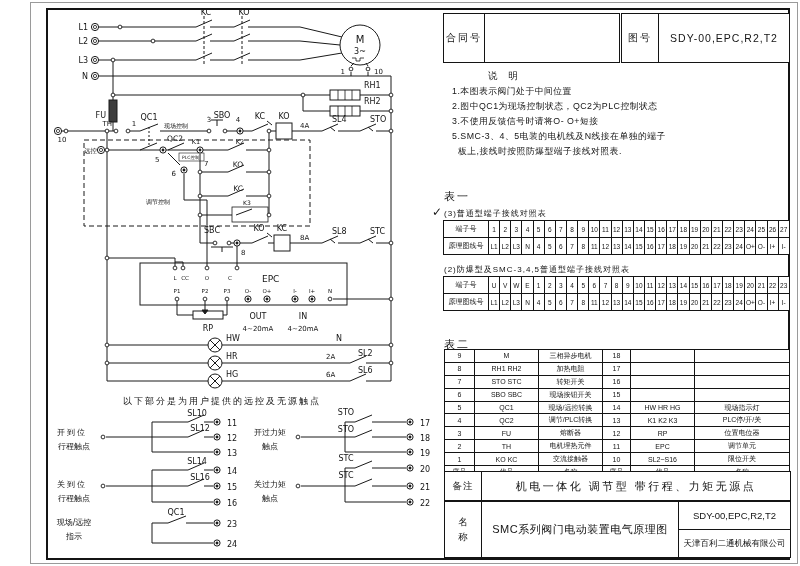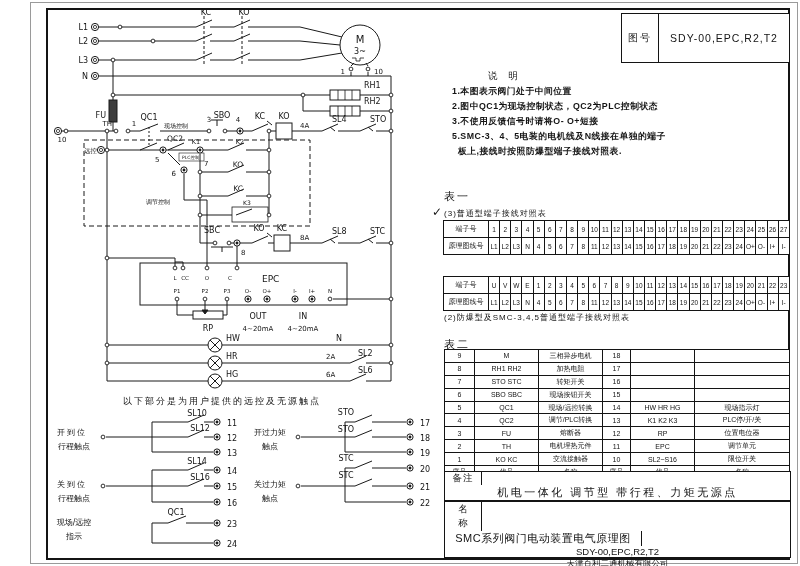--- a/index.html
+++ b/index.html
@@ -28,21 +28,21 @@
   .trow{display:flex;height:17px;}
   .tc{flex:1 1 0;border-right:1px solid #141414;border-bottom:1px solid #141414;
       font-size:6.5px;display:flex;align-items:center;justify-content:center;overflow:hidden;}
   .tlab{flex:0 0 44px;font-size:7px;}
   
   .ctab{display:grid;grid-template-columns:30px 64px 64px 28px 64px 95px;
         border-left:1px solid #141414;border-top:1px solid #141414;background:#fff;}
   .cc{border-right:1px solid #141414;border-bottom:1px solid #141414;height:11.9px;
       font-size:7px;display:flex;align-items:center;justify-content:center;overflow:hidden;}
   
-  .blk{display:flex;border:1.5px solid #141414;background:#fff;flex-direction:column;}
+  .blk{display:flex;border:1.5px solid #141414;background:#fff;}
   .blk .lab{display:flex;align-items:center;justify-content:center;
             border-right:1.5px solid #141414;font-size:9.5px;}
   .blk .lab .wrap{width:13px;word-break:break-all;text-align:center;line-height:1.5;}
   .remark-val{flex:1;display:flex;align-items:center;justify-content:center;
               font-size:11px;letter-spacing:2.5px;}
   .name-mid{width:196px;display:flex;align-items:center;justify-content:center;
             border-right:1.5px solid #141414;font-size:11px;letter-spacing:0.5px;}
   .name-right{flex:1;display:flex;flex-direction:column;}
   .name-right .r1{flex:1;display:flex;align-items:center;justify-content:center;
                   font-size:9.5px;border-bottom:1.5px solid #141414;}
@@ -338,27 +338,31 @@
       <text x="420" y="456" font-size="8" text-anchor="start" stroke="none">19</text>
       <text x="270" y="487" font-size="8" text-anchor="middle" stroke="none">关过力矩</text>
       <text x="270" y="501" font-size="8" text-anchor="middle" stroke="none">触点</text>
       <text x="346" y="461" font-size="8" text-anchor="middle" stroke="none">STC</text>
       <text x="420" y="472" font-size="8" text-anchor="start" stroke="none">20</text>
       <text x="346" y="478" font-size="8" text-anchor="middle" stroke="none">STC</text>
       <text x="420" y="490" font-size="8" text-anchor="start" stroke="none">21</text>
       <text x="420" y="506" font-size="8" text-anchor="start" stroke="none">22</text>
     </svg>
 
+  <div class="abs hdr" style="left:443px;top:13px;width:175px;height:48px;">
+    <div class="lab" style="width:40px;">合同号</div>
+    <div class="val"></div>
+  </div>
   <div class="abs hdr" style="left:621px;top:13px;width:167px;height:48px;">
     <div class="lab" style="width:36px;">图号</div>
     <div class="val">SDY-00,EPC,R2,T2</div>
   </div>
 
   <div class="abs notes-title" style="left:488px;top:70px;">说 明</div>
-  <div class="abs" style="left:452px;top:84px;width:336px;font-weight:bold;">
+  <div class="abs" style="left:452px;top:84px;width:336px;">
       <div class="note-line">1.本图表示阀门处于中间位置</div>
       <div class="note-line">2.图中QC1为现场控制状态，QC2为PLC控制状态</div>
       <div class="note-line">3.不使用反馈信号时请将O- O+短接</div>
       <div class="note-line">5.SMC-3、4、5电装的电机线及N线接在单独的端子</div>
       <div class="note-line">  板上,接线时按照防爆型端子接线对照表.</div>
     </div>
 
   <div class="abs sec-label" style="left:444px;top:189px;">表一</div>
   <div class="abs" style="left:432px;top:205px;display:flex;align-items:flex-start;">
     <span class="checkmark">✓</span>
@@ -420,21 +424,21 @@
         <div class="tc">22</div>
         <div class="tc">23</div>
         <div class="tc">24</div>
         <div class="tc">O+</div>
         <div class="tc">O-</div>
         <div class="tc">I+</div>
         <div class="tc">I-</div>
       </div>
     </div>
 
-  <div class="abs sub-title" style="left:444px;top:264px;margin-top:48px;">(2)防爆型及SMC-3,4,5普通型端子接线对照表</div>
+  <div class="abs sub-title" style="left:444px;top:264px;">(2)防爆型及SMC-3,4,5普通型端子接线对照表</div>
   <div class="abs ttab" style="left:443px;top:276px;width:346px;">
       <div class="trow">
         <div class="tc tlab">端子号</div>
         <div class="tc">U</div>
         <div class="tc">V</div>
         <div class="tc">W</div>
         <div class="tc">E</div>
         <div class="tc">1</div>
         <div class="tc">2</div>
         <div class="tc">3</div>

